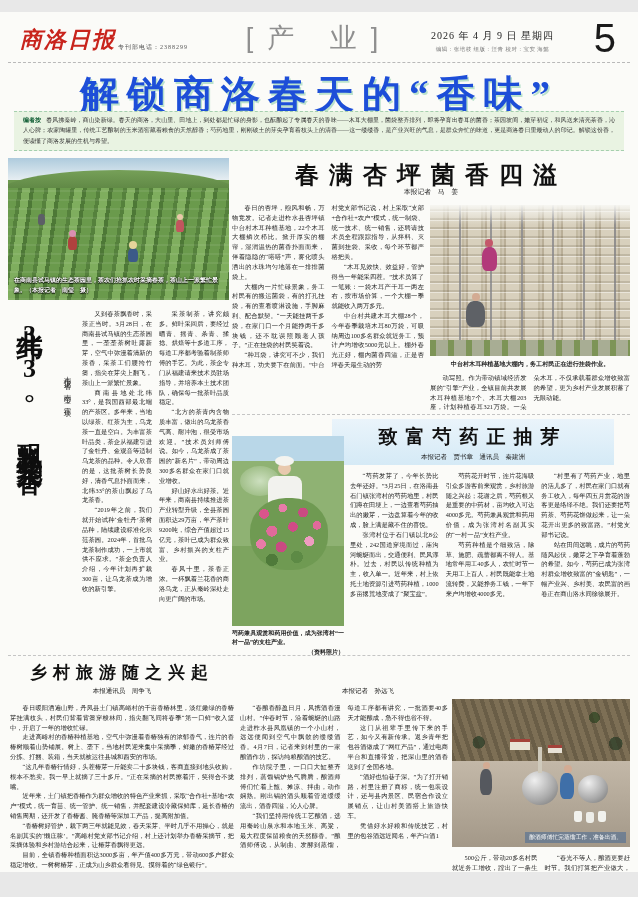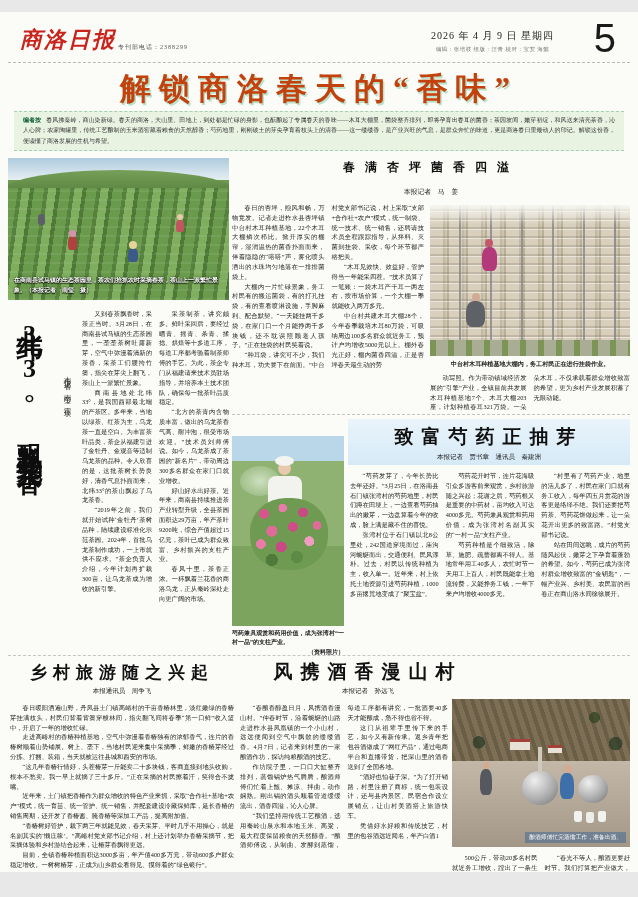--- a/index.html
+++ b/index.html
@@ -14,21 +14,21 @@
   .phone{left:118px;top:31px;font-size:6px;color:#555;letter-spacing:1px;}
   .section-title{left:0;right:0;top:8px;text-align:center;font-size:27px;color:#8f8f8f;
         letter-spacing:14px;font-family:"Liberation Sans",sans-serif;}
   .date-block{right:84px;top:17px;text-align:center;}
   .date-line{font-size:10px;color:#222;letter-spacing:1px;}
   .credits{font-size:5.5px;color:#777;margin-top:3px;letter-spacing:.5px;}
   .page-num{right:22px;top:4px;font-size:40px;color:#1a1a1a;font-family:"Liberation Sans",sans-serif;}
   .header-rule{left:8px;right:8px;top:50px;border-top:1px dashed #b9b9b9;height:0;}
 
   
-  .banner{left:0;right:0;top:56px;text-align:center;font-size:31px;font-weight:bold;color:#c2410c;
+  .banner{left:0;right:0;top:56px;text-align:center;font-size:39px;font-weight:bold;color:#1d4ed8;
           letter-spacing:8px;font-family:"Liberation Serif",serif;
           text-shadow:1.5px 1.5px 0 rgba(19,160,90,.28);}
 
   
   .editor-box{left:14px;top:99px;width:610px;height:40px;background:#e9f3e2;
               border-top:1px dashed #a5cfae;border-bottom:1px dashed #a5cfae;
               padding:3px 9px;font-size:6px;line-height:1.72;color:#333;text-align:justify;overflow:hidden;}
   .editor-label{font-weight:bold;color:#0d5b31;margin-right:5px;}
 
   
@@ -55,37 +55,37 @@
   .tea-cap{left:6px;right:6px;bottom:5px;color:#fff;font-size:6px;font-weight:bold;line-height:1.55;
            text-shadow:0 0 2px #000,0 1px 1px #000;}
   .tea-vtitle{left:12px;top:298px;height:342px;writing-mode:vertical-rl;text-orientation:upright;
               font-size:26px;font-weight:bold;letter-spacing:5px;color:#0e0e0e;
               font-family:"Liberation Serif",serif;}
   .tea-vbyline{left:62px;top:358px;height:180px;writing-mode:vertical-rl;text-orientation:upright;
                font-size:7.5px;color:#333;letter-spacing:2px;}
   .tea-body{left:82px;top:297px;width:147px;height:344px;}
 
   
-  .mush-title{left:232px;top:147px;width:398px;font-size:12px;letter-spacing:10px;}
+  .mush-title{left:232px;top:147px;width:398px;font-size:24px;letter-spacing:10px;}
   .mush-byline{left:232px;top:175px;width:398px;}
   .mush-body{left:232px;top:191px;width:192px;height:209px;}
   .mush-photo{left:430px;top:193px;width:200px;height:151px;overflow:hidden;background:#e4ded0;}
   .mush-cols{position:absolute;inset:0;
      background:repeating-linear-gradient(0deg,rgba(255,255,255,.45) 0 1px,rgba(95,85,62,.20) 1px 3px,transparent 3px 9px),
                 repeating-linear-gradient(90deg,#d8d0bd 0 13px,#c2b9a2 13px 15px,#cdc4b0 15px 17px,#b9ae97 17px 19px);}
   .mush-poles{position:absolute;inset:0;
      background:repeating-linear-gradient(90deg,transparent 0 29px,rgba(130,130,135,.75) 29px 31px);}
   .mush-roof{position:absolute;left:0;right:0;top:0;height:20px;background:linear-gradient(rgba(248,248,244,.95),rgba(248,248,244,0));}
   .mush-ground{position:absolute;left:0;right:0;bottom:0;height:16px;
      background:repeating-linear-gradient(90deg,#7d9457 0 6px,#a8ad94 6px 18px);}
   .mush-cap{left:430px;top:348px;width:200px;text-align:center;}
   .mush-body2{left:430px;top:361px;width:200px;height:40px;}
 
   
-  .peony-band{left:348px;top:407px;width:282px;height:46px;background:linear-gradient(180deg,#eaf4fb,#d5eaf6);}
+  .peony-band{left:332px;top:407px;width:282px;height:46px;background:linear-gradient(180deg,#eaf4fb,#d5eaf6);}
   .peony-title{padding-top:5px;font-size:19px;letter-spacing:8px;}
   .peony-byline{margin-top:3px;font-size:6.5px;}
   .peony-photo{left:232px;top:424px;width:112px;height:190px;overflow:hidden;
      background:linear-gradient(#b9d7e8 0 13%,#8fb273 13% 58%,#7da45f 58%);}
   .peony-blur{position:absolute;left:8px;top:30px;width:40px;height:30px;border-radius:50%;
      background:radial-gradient(rgba(220,235,210,.8),rgba(220,235,210,0));}
   .bouquet{position:absolute;left:18px;top:62px;width:78px;height:72px;border-radius:46%;
      background:
       radial-gradient(circle 8px at 18% 22%,#d9548c 60%,transparent 62%),
       radial-gradient(circle 7px at 42% 14%,#e87ba8 60%,transparent 62%),
@@ -129,20 +129,21 @@
   .sep-mid{left:232px;top:402px;width:398px;}
   .sep-bottom{left:8px;top:643px;width:622px;}
 </style>
 </head>
 <body>
 
 <div id="page" data-name="newspaper-page">
 
   <div class="abs logo" data-name="newspaper-logo">商洛日报</div>
   <div class="abs phone" data-name="masthead-phone">专刊部电话：2388299</div>
+  <div class="abs section-title" data-name="section-title">[产  业]</div>
   <div class="abs date-block" data-name="date-block">
     <div class="date-line" data-name="issue-date">2026 年 4 月 9 日  星期四</div>
     <div class="credits" data-name="staff-credits">编辑：张培枝  组版：汪青  校对：宝安  海懿</div>
   </div>
   <div class="abs page-num" data-name="page-number">5</div>
   <div class="abs header-rule" data-name="header-divider"></div>
 
   <div class="abs banner" data-name="banner-headline">解锁商洛春天的“香味”</div>
 
   <div class="abs editor-box" data-name="editor-note">
@@ -230,21 +231,20 @@
   <div class="abs byline toona-byline" data-name="toona-article-byline">本报通讯员　周争飞</div>
   <div class="abs bodytext toona-body" data-name="toona-article-body">
       <p>春日暖阳洒遍山野，丹凤县土门镇高峪村的千亩香椿林里，淡红嫩绿的香椿芽挂满枝头，村民们背着背篓穿梭林间，指尖翻飞间将春季“第一口鲜”收入篮中，开启了一年的增收忙碌。</p>
       <p>走进高峪村的香椿种植基地，空气中弥漫着香椿独有的浓郁香气，连片的香椿树顺着山势铺展。树上、垄下，当地村民迎来集中采摘季，鲜嫩的香椿芽经过分拣、打捆、装箱，当天就被运往县城和西安的市场。</p>
       <p>“这几年香椿行情好，头茬椿芽一斤能卖二十多块钱，客商直接到地头收购，根本不愁卖。我一早上就摘了三十多斤。”正在采摘的村民擦着汗，笑得合不拢嘴。</p>
       <p>近年来，土门镇把香椿作为群众增收的特色产业来抓，采取“合作社+基地+农户”模式，统一育苗、统一管护、统一销售，并配套建设冷藏保鲜库，延长香椿的销售周期，还开发了香椿酱、腌香椿等深加工产品，提高附加值。</p>
       <p>“香椿树好管护，栽下两三年就能见效，春天采芽、平时几乎不用操心，就是名副其实的‘懒庄稼’。”高峪村党支部书记介绍，村上还计划举办香椿采摘节，把采摘体验和乡村游结合起来，让椿芽香飘得更远。</p>
       <p>目前，全镇香椿种植面积达3000多亩，年产值400多万元，带动600多户群众稳定增收。一树树椿芽，正成为山乡群众看得见、摸得着的“绿色银行”。</p>
     </div>
 
-  <div class="abs headline wine-title" data-name="wine-article-title">风携酒香漫山村</div>
   <div class="abs byline wine-byline" data-name="wine-article-byline">本报记者　孙远飞</div>
   <div class="abs bodytext cols2 wine-body" data-name="wine-article-body">
       <p>“春酿香醇盈日月，风携酒香漫山村。”仲春时节，沿着蜿蜒的山路走进柞水县凤凰镇的一个小山村，远远便闻到空气中飘散的缕缕酒香。4月7日，记者来到村里的一家酿酒作坊，探访纯粮酿酒的技艺。</p>
       <p>作坊院子里，一口口大缸整齐排列，蒸馏锅炉热气腾腾，酿酒师傅们忙着上甑、摊凉、拌曲，动作娴熟。刚出锅的酒头顺着管道缓缓流出，酒香四溢，沁人心脾。</p>
       <p>“我们坚持用传统工艺酿酒，选用秦岭山泉水和本地玉米、高粱，最大程度保留粮食的天然醇香。”酿酒师傅说，从制曲、发酵到蒸馏，每道工序都有讲究，一批酒要40多天才能酿成，急不得也省不得。</p>
       <p>这门从祖辈手里传下来的手艺，如今又有新传承。返乡青年把包谷酒做成了“网红产品”，通过电商平台和直播带货，把深山里的酒香送到了全国各地。</p>
       <p>“酒好也怕巷子深。”为了打开销路，村里注册了商标，统一包装设计，还与县内景区、民宿合作设立展销点，让山村美酒搭上旅游快车。</p>
       <p>凭借好水好粮和传统技艺，村里的包谷酒远近闻名，年产白酒1</p>
     </div>
   <div class="abs wine-photo" data-name="distillery-photo">

